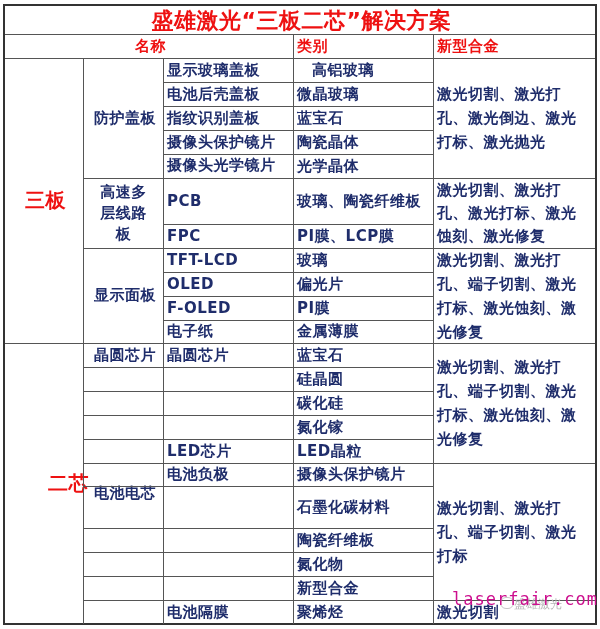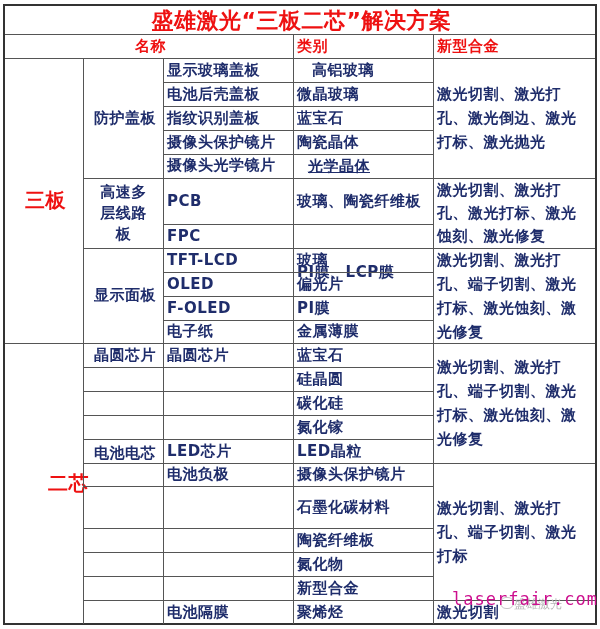--- a/index.html
+++ b/index.html
@@ -33,21 +33,21 @@
 <div class="cell hdr" style="left:294px;top:35px;width:139px;height:23px;">类别</div>
 <div class="cell hdr" style="left:434px;top:35px;width:162px;height:23px;">新型合金</div>
 
 <div class="cell red center" style="left:5px;top:58px;width:78px;height:285px;">三板</div>
 <div class="cell red center" style="left:5px;top:343px;width:78px;height:281px;margin-left:23px;">二芯</div>
 
 <div class="cell center" style="left:84px;top:58px;width:79px;height:120px;">防护盖板</div>
 <div class="cell center wrap" style="left:84px;top:178px;width:79px;height:70px;padding:0 12px;">高速多层线路板</div>
 <div class="cell center" style="left:84px;top:248px;width:79px;height:95px;">显示面板</div>
 <div class="cell center" style="left:84px;top:343px;width:79px;height:24px;">晶圆芯片</div>
-<div class="cell center" style="left:84px;top:442px;width:79px;height:23px;">电池电芯</div>
+<div class="cell center" style="left:84px;top:482px;width:79px;height:23px;">电池电芯</div>
 
 <div class="cell" style="left:164px;top:58px;width:129px;height:24px;">显示玻璃盖板</div>
 <div class="cell" style="left:164px;top:82px;width:129px;height:24px;">电池后壳盖板</div>
 <div class="cell" style="left:164px;top:106px;width:129px;height:24px;">指纹识别盖板</div>
 <div class="cell" style="left:164px;top:130px;width:129px;height:24px;">摄像头保护镜片</div>
 <div class="cell" style="left:164px;top:154px;width:129px;height:24px;font-family:Liberation Mono, monospace;">摄像头光学镜片</div>
 <div class="cell" style="left:164px;top:178px;width:129px;height:46px;">PCB</div>
 <div class="cell" style="left:164px;top:224px;width:129px;height:24px;">FPC</div>
 <div class="cell" style="left:164px;top:248px;width:129px;height:24px;">TFT-LCD</div>
 <div class="cell" style="left:164px;top:272px;width:129px;height:24px;">OLED</div>
@@ -55,23 +55,23 @@
 <div class="cell" style="left:164px;top:320px;width:129px;height:23px;">电子纸</div>
 <div class="cell" style="left:164px;top:343px;width:129px;height:24px;">晶圆芯片</div>
 <div class="cell" style="left:164px;top:439px;width:129px;height:24px;">LED芯片</div>
 <div class="cell" style="left:164px;top:463px;width:129px;height:23px;">电池负极</div>
 <div class="cell" style="left:164px;top:600px;width:129px;height:24px;">电池隔膜</div>
 
 <div class="cell" style="left:294px;top:58px;width:139px;height:24px;margin-left:15px;">高铝玻璃</div>
 <div class="cell" style="left:294px;top:82px;width:139px;height:24px;">微晶玻璃</div>
 <div class="cell" style="left:294px;top:106px;width:139px;height:24px;">蓝宝石</div>
 <div class="cell" style="left:294px;top:130px;width:139px;height:24px;">陶瓷晶体</div>
-<div class="cell" style="left:305px;top:154px;width:139px;height:24px;text-decoration:underline;">光学晶体</div>
+<div class="cell" style="left:294px;top:154px;width:139px;height:24px;">光学晶体</div>
 <div class="cell wrap" style="left:294px;top:178px;width:139px;height:46px;">玻璃、陶瓷纤维板</div>
-<div class="cell" style="left:294px;top:224px;width:139px;height:24px;margin-top:36px;">PI膜、LCP膜</div>
+<div class="cell" style="left:294px;top:224px;width:139px;height:24px;">PI膜、LCP膜</div>
 <div class="cell" style="left:294px;top:248px;width:139px;height:24px;">玻璃</div>
 <div class="cell" style="left:294px;top:272px;width:139px;height:24px;">偏光片</div>
 <div class="cell" style="left:294px;top:296px;width:139px;height:24px;">PI膜</div>
 <div class="cell" style="left:294px;top:320px;width:139px;height:23px;">金属薄膜</div>
 <div class="cell" style="left:294px;top:343px;width:139px;height:24px;">蓝宝石</div>
 <div class="cell" style="left:294px;top:367px;width:139px;height:24px;">硅晶圆</div>
 <div class="cell" style="left:294px;top:391px;width:139px;height:24px;">碳化硅</div>
 <div class="cell" style="left:294px;top:415px;width:139px;height:24px;">氮化镓</div>
 <div class="cell" style="left:294px;top:439px;width:139px;height:24px;">LED晶粒</div>
 <div class="cell" style="left:294px;top:463px;width:139px;height:23px;">摄像头保护镜片</div>

